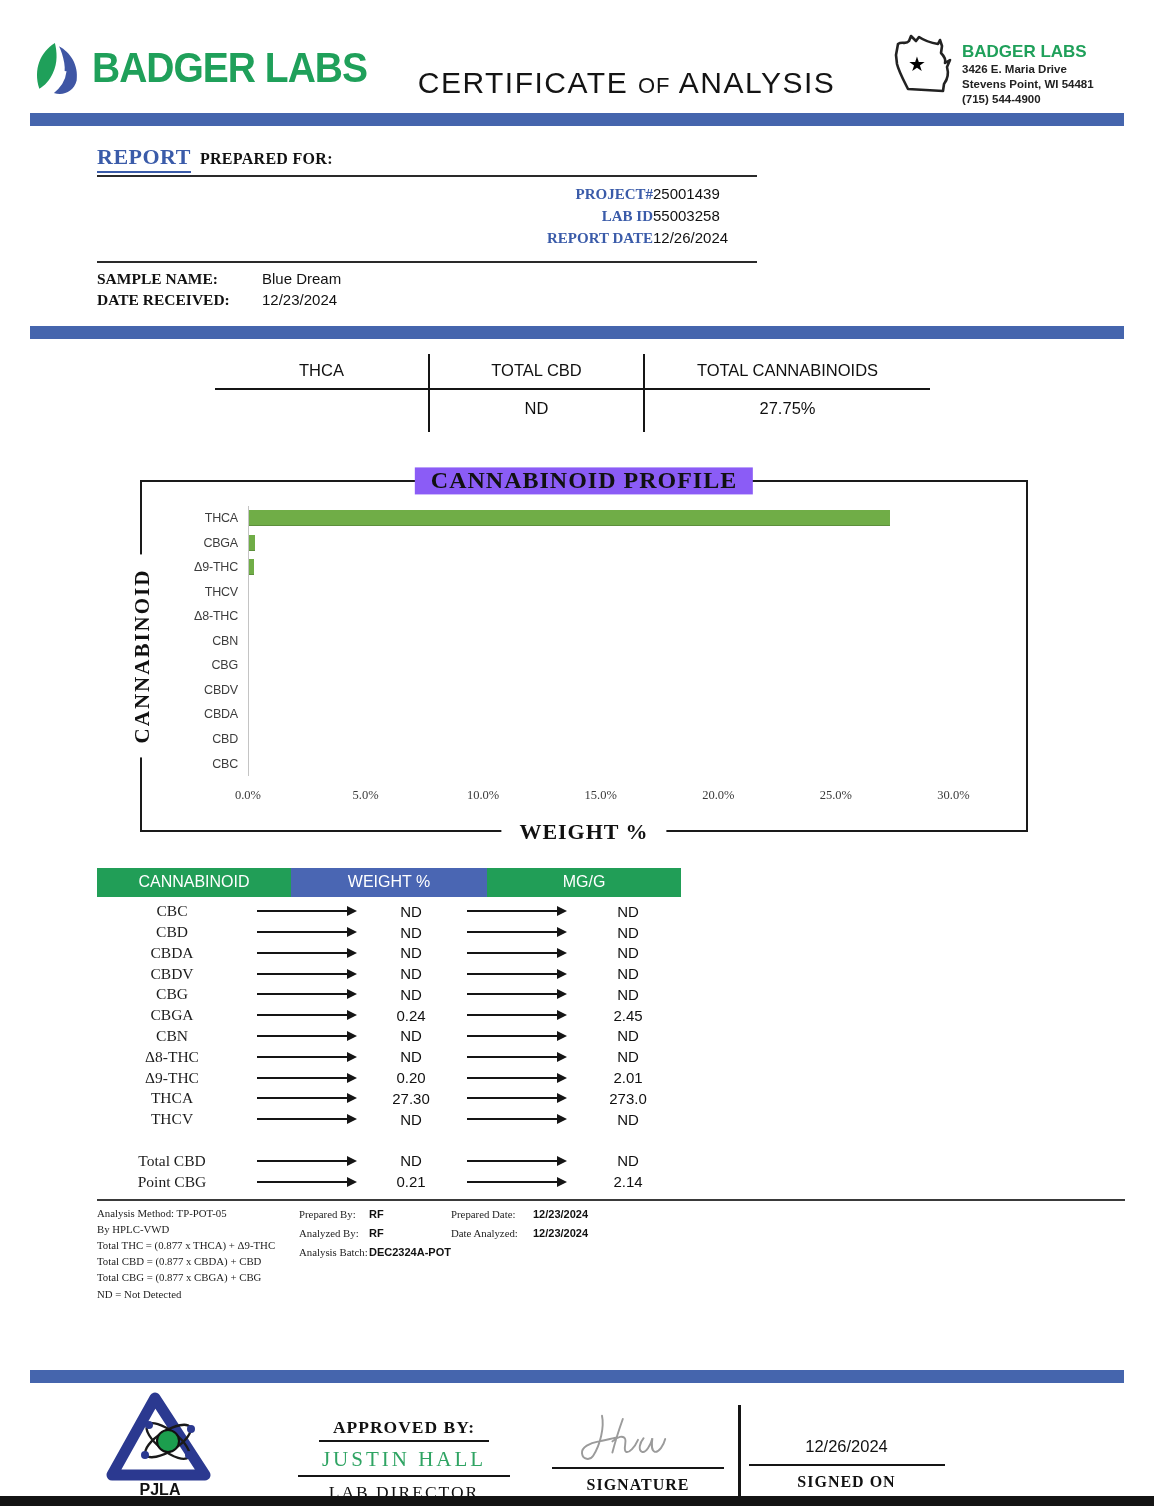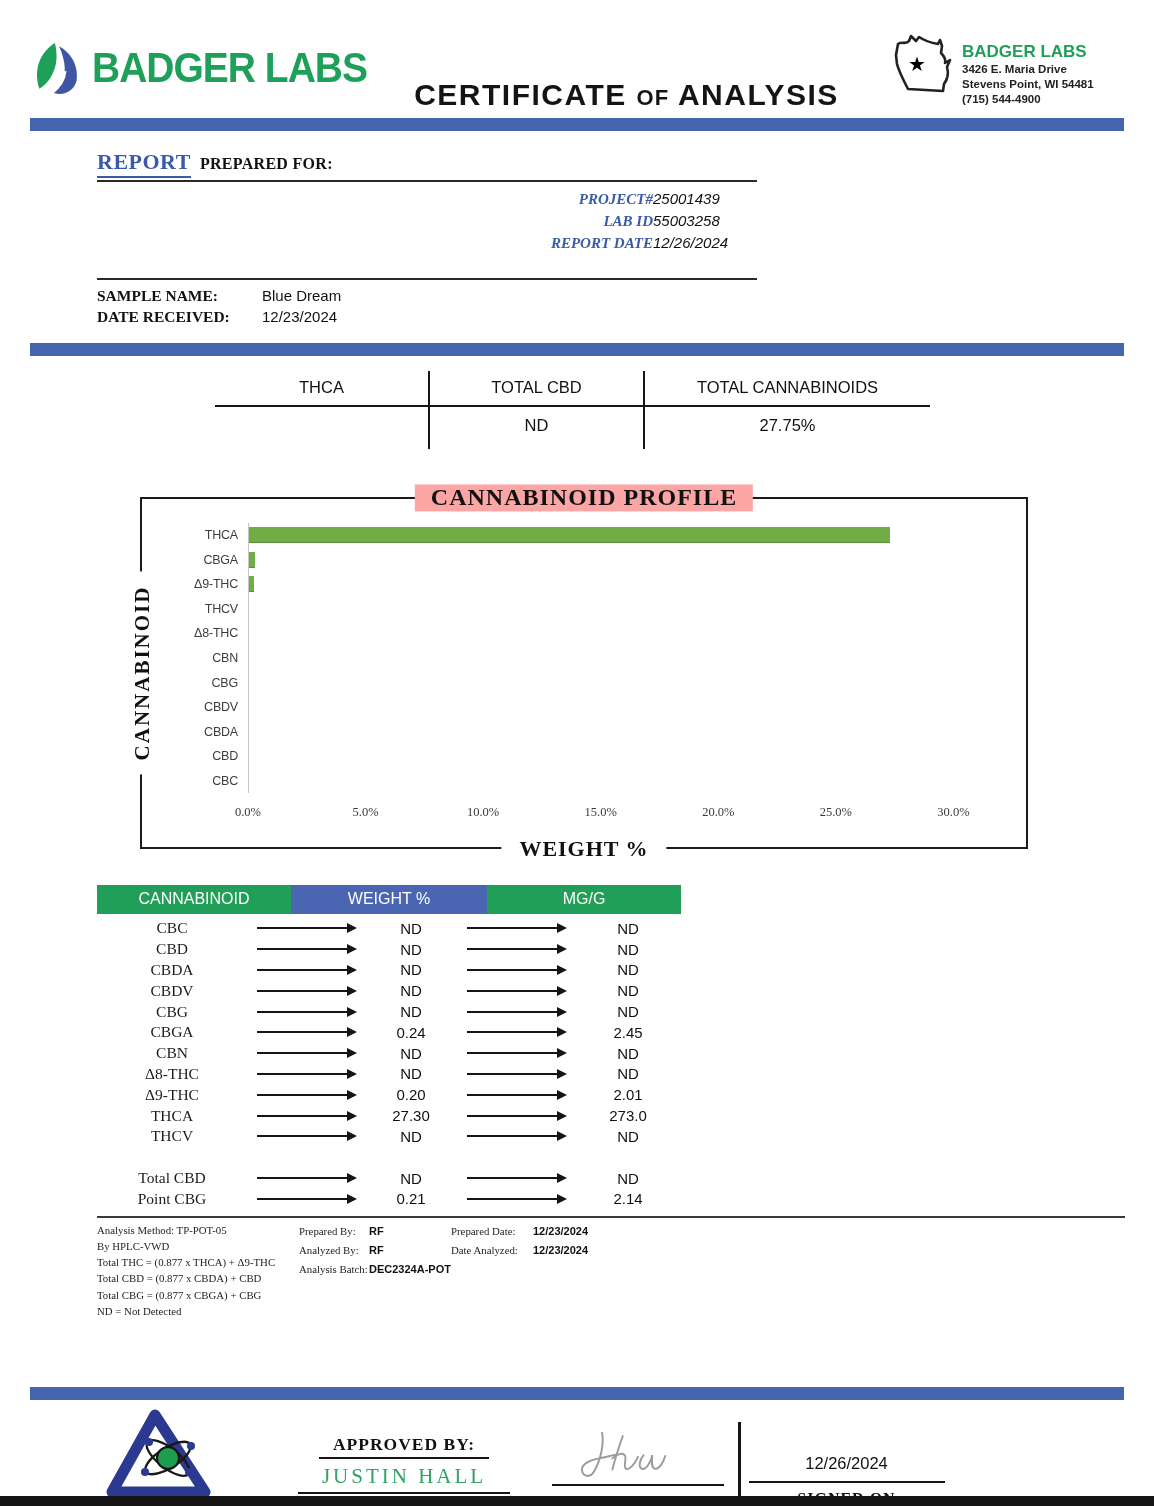--- a/index.html
+++ b/index.html
@@ -12,55 +12,55 @@
     width:1154px;height:1506px;background:#fff;position:relative;
     padding:28px 30px 0 30px;margin:0 auto;overflow:hidden;
     font-family:"Liberation Serif",serif;color:#111;
   }
   
   .hdr{display:flex;align-items:flex-start;}
   .logo{display:flex;align-items:center;gap:6px;margin-top:12px;}
   .logo svg{width:56px;height:56px;}
   .brand{font-family:"Liberation Sans",sans-serif;font-weight:bold;font-size:39px;
     letter-spacing:-1px;color:var(--brand-green);transform:scaleY(1.08);white-space:nowrap;}
-  .doc-title{flex:1;text-align:center;margin-top:50px;font-family:"Liberation Sans",sans-serif;
-    font-weight:bold;font-size:30px;letter-spacing:1.5px;color:#141414;white-space:nowrap;}
+  .doc-title{flex:1;text-align:center;margin-top:38px;font-family:"Liberation Sans",sans-serif;
+    font-weight:normal;font-size:30px;letter-spacing:1.5px;color:#141414;white-space:nowrap;}
   .doc-title .of{font-size:22px;letter-spacing:1px;text-transform:uppercase;}
   .badge{width:238px;display:flex;gap:4px;margin-top:2px;flex-shrink:0;}
   .badge svg{width:72px;height:70px;flex-shrink:0;}
   .badge-txt{font-family:"Liberation Sans",sans-serif;margin-top:12px;}
   .badge-name{color:var(--brand-green);font-weight:bold;font-size:17px;letter-spacing:0;}
   .badge-line{font-size:11.5px;font-weight:bold;color:#222;line-height:1.3;}
   .bluebar{height:13px;background:var(--accent-blue);margin-top:6px;}
   
   .report{margin:18px 0 0 67px;width:660px;}
   .report-head{display:flex;align-items:baseline;gap:9px;}
   .report-word{color:var(--blue-text);font-weight:bold;font-size:22px;letter-spacing:.5px;
     border-bottom:2px solid var(--blue-text);padding-bottom:1px;}
   .prepared{font-weight:bold;font-size:16px;letter-spacing:.3px;}
   .rule{height:2px;background:#2a2a2a;}
   .report .rule1{margin-top:2px;}
-  .rf-wrap{padding:6px 0 24px 0;font-style:italic;}
+  .rf-wrap{padding:6px 0 12px 0;}
   .rf-row{display:flex;justify-content:flex-end;line-height:22px;}
   .rf-label{color:var(--blue-text);font-weight:bold;font-size:15px;text-align:right;}
   .rf-value{font-family:"Liberation Sans",sans-serif;font-size:15px;width:104px;margin-left:0;}
   .sample{padding:5px 0 10px 0;}
   .s-row{display:flex;line-height:21px;}
   .s-label{font-weight:bold;font-size:15.5px;width:165px;}
   .s-value{font-family:"Liberation Sans",sans-serif;font-size:15px;}
   
   .summary{margin:15px 0 0 185px;width:715px;display:grid;grid-template-columns:215px 215px 285px;}
   .sum-col{border-right:2px solid #151515;text-align:center;
     font-family:"Liberation Sans",sans-serif;}
   .sum-col:last-child{border-right:none;}
   .sum-head{font-size:16.5px;padding:7px 0 8px;border-bottom:2.5px solid #151515;}
   .sum-val{font-size:16.5px;padding:9px 0 14px;}
   
   .chart{margin:48px 0 0 110px;width:888px;height:352px;border:2px solid #1a1a1a;position:relative;background:#fff;}
-  .c-title{position:absolute;top:0;left:50%;transform:translate(-50%,-54%);background:#fca5a5;
+  .c-title{position:absolute;top:0;left:50%;transform:translate(-50%,-54%);background:#8b5cf6;
     padding:0 16px;font-weight:bold;font-size:24px;letter-spacing:1px;white-space:nowrap;}
   .c-ylab{position:absolute;left:0;top:50%;transform:translate(-50%,-50%) rotate(-90deg);
     background:#fff;padding:0 14px;font-weight:bold;font-size:21px;letter-spacing:2px;white-space:nowrap;}
   .c-xlab{position:absolute;bottom:0;left:50%;transform:translate(-50%,56%);background:#fff;
     padding:0 18px;font-weight:bold;font-size:22px;letter-spacing:1px;white-space:nowrap;}
   .c-rows{position:absolute;top:24px;left:22px;right:2px;bottom:54px;display:flex;flex-direction:column;}
   .c-row{flex:1;display:flex;align-items:center;}
   .c-lab{width:84px;padding-right:10px;text-align:right;font-family:"Liberation Sans",sans-serif;
     font-size:12.5px;color:#3d3d3d;letter-spacing:-.2px;}
   .c-track{flex:1;height:100%;border-left:1.5px solid #c4c4c4;display:flex;align-items:center;}

